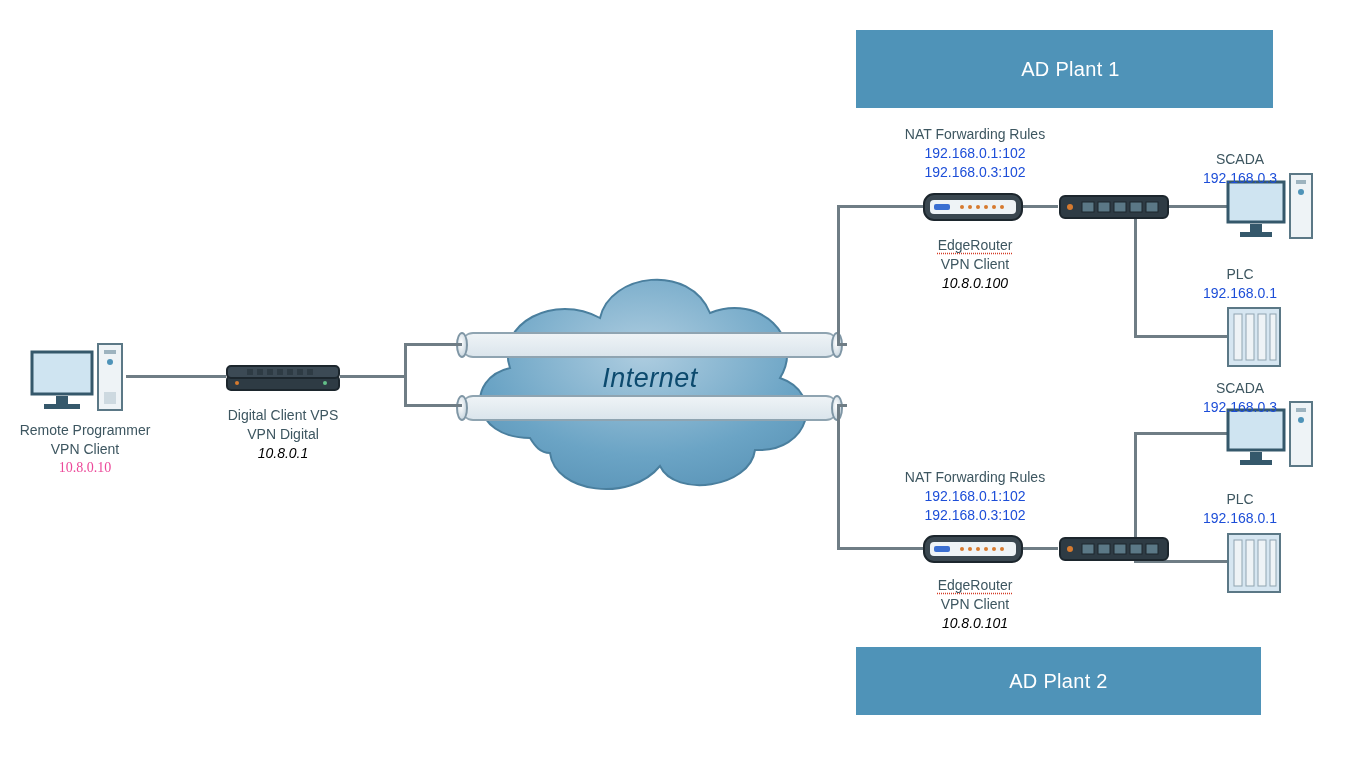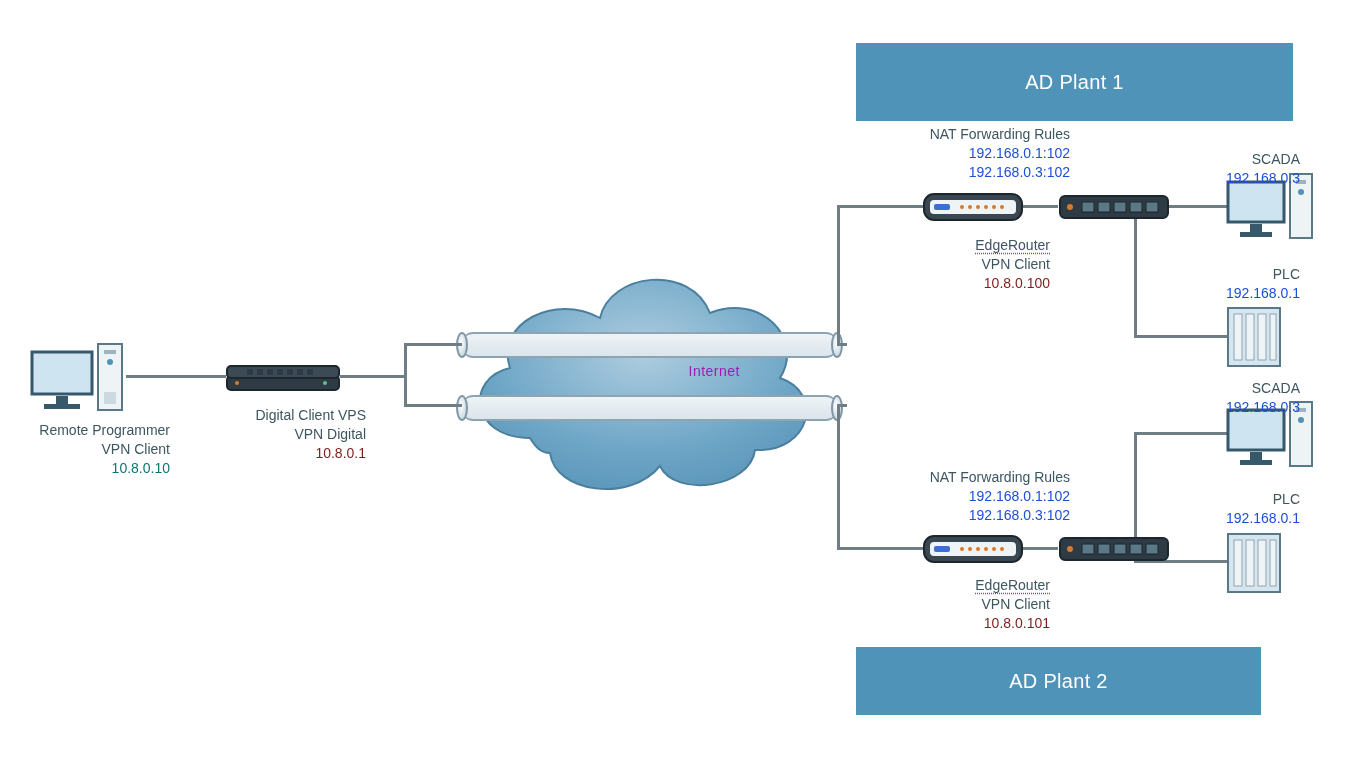--- a/index.html
+++ b/index.html
@@ -11,40 +11,41 @@
     font-family: "Segoe UI", "Helvetica Neue", Arial, sans-serif;
     color: #3d5660;
     overflow: hidden;
   }
   .canvas {
     position: relative;
     width: 1345px;
     height: 757px;
   }
   .abs { position: absolute; }
-  .center { text-align: right; }
+  .center { text-align: center; }
   .lbl { font-size: 14px; line-height: 1.35; }
-  .ip-red { color: #7f1d1d; }
-  .ip-green { color: #0f766e; }
+  .ip-red { color: #000000; font-style: italic; }
+  .ip-green { color: #ec4899; font-family: Liberation Serif, serif; }
   .ip-orange { color: #1d4ed8; }
   .dotted-red { text-decoration: underline dotted #d43b24; text-underline-offset: 3px; }
   .plant-banner {
     background: #4f93b8;
     color: #fff;
     display: flex;
     align-items: center;
     justify-content: center;
     font-size: 20px;
     font-weight: 400;
     letter-spacing: .3px;
   }
   .cloud-label {
-    color: #a21caf;
-    font-size: 14px;
+    color: #0c4a6e;
+    font-size: 27px;
     letter-spacing: .5px;
+    font-style: italic;
   }
   
   .wire {
     position: absolute;
     background: #6f7d85;
   }
   
   .pipe {
     position: absolute;
     height: 22px;
@@ -65,21 +66,21 @@
     box-sizing: border-box;
   }
   .pipe::before { left: -6px; }
   .pipe::after  { right: -6px; }
 </style>
 </head>
 <body>
 
 <div class="canvas">
 
-  <div class="abs plant-banner" style="left:856px; top:43px; width:437px; height:78px;">AD Plant 1</div>
+  <div class="abs plant-banner" style="left:856px; top:30px; width:405px; height:78px;padding-left:12px;">AD Plant 1</div>
   <div class="abs plant-banner" style="left:856px; top:647px; width:405px; height:68px;">AD Plant 2</div>
 
   <svg class="abs" style="left:460px; top:238px;" width="360" height="270" viewBox="0 0 360 270">
     <defs>
       <radialGradient id="cg" cx="50%" cy="35%" r="70%">
         <stop offset="0%" stop-color="#aecde0"></stop>
         <stop offset="70%" stop-color="#6ba4c5"></stop>
         <stop offset="100%" stop-color="#5b95b8"></stop>
       </radialGradient>
     </defs>

